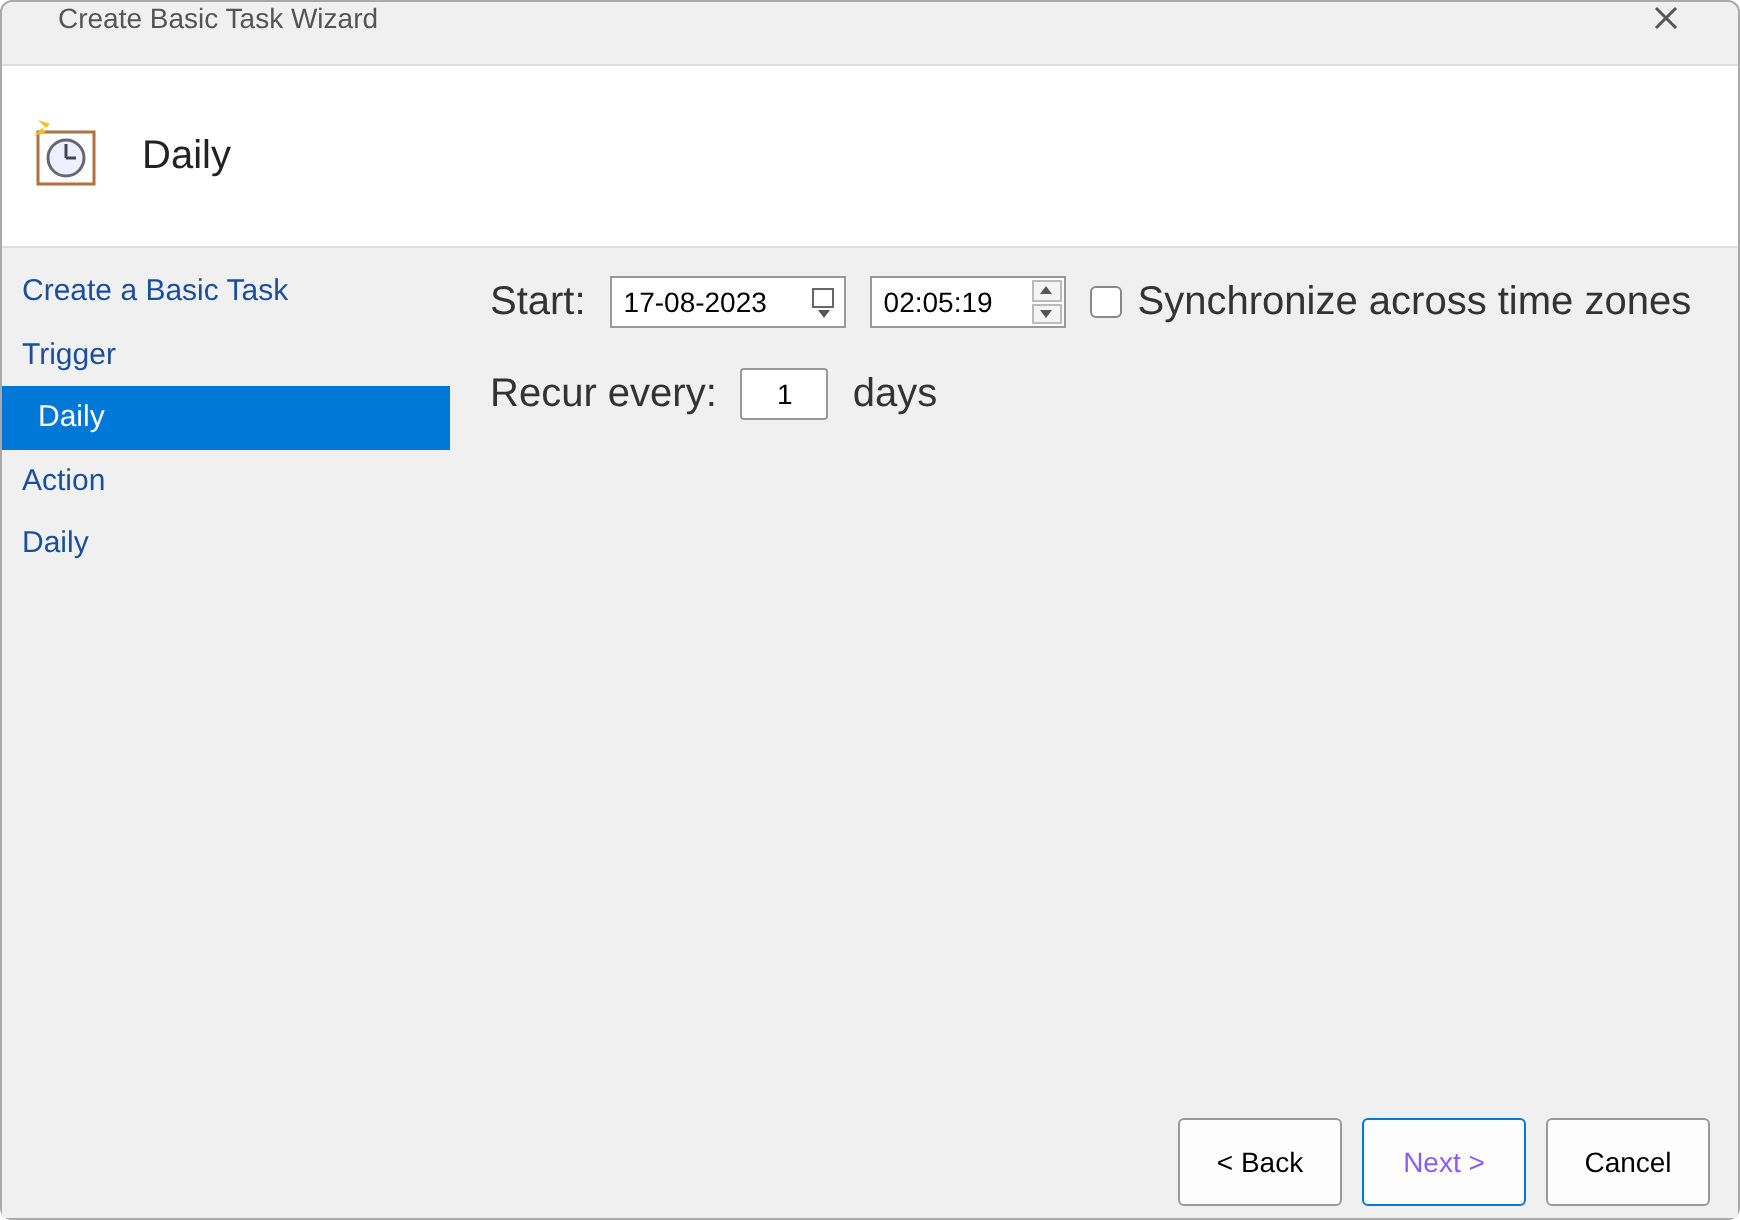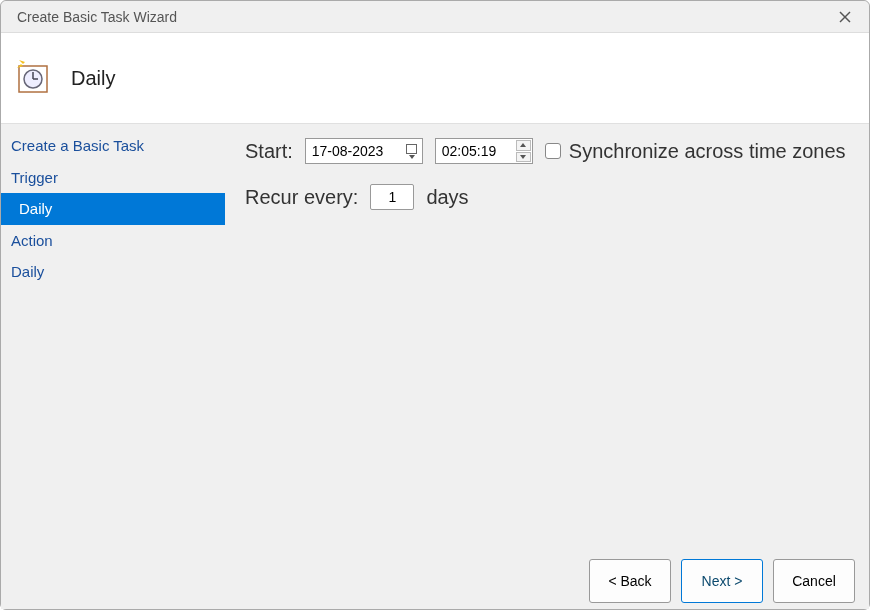--- a/index.html
+++ b/index.html
@@ -21,23 +21,23 @@
       height: 610px;
       border: 1px solid #aaa;
       border-radius: 6px;
       display: flex;
       flex-direction: column;
       background: #f0f0f0;
     }
     .titlebar {
       height: 32px;
       display: flex;
-      align-items: center;
+      align-items: flex-start;
       justify-content: space-between;
-      padding: 0 16px;
+      padding: 0 28px;
       background: #f0f0f0;
       border-bottom: 1px solid #ddd;
       border-radius: 6px 6px 0 0;
     }
     .titlebar-text {
       color: #555;
       font-size: 14px;
     }
     .close-icon {
       width: 16px;
@@ -218,21 +218,21 @@
       border: 1px solid #999;
       background: #fdfdfd;
       border-radius: 3px;
       font-size: 14px;
       cursor: pointer;
       font-family: inherit;
       padding: 0 12px;
     }
     .btn.primary {
       border: 1.5px solid #0078d7;
-      color: #0c4a6e;
+      color: #8b5cf6;
     }
   </style>
 </head>
 <body>
 
 <div class="window">
   <div class="titlebar">
     <span class="titlebar-text">Create Basic Task Wizard</span>
     <div class="close-icon">
       <svg viewBox="0 0 12 12">

